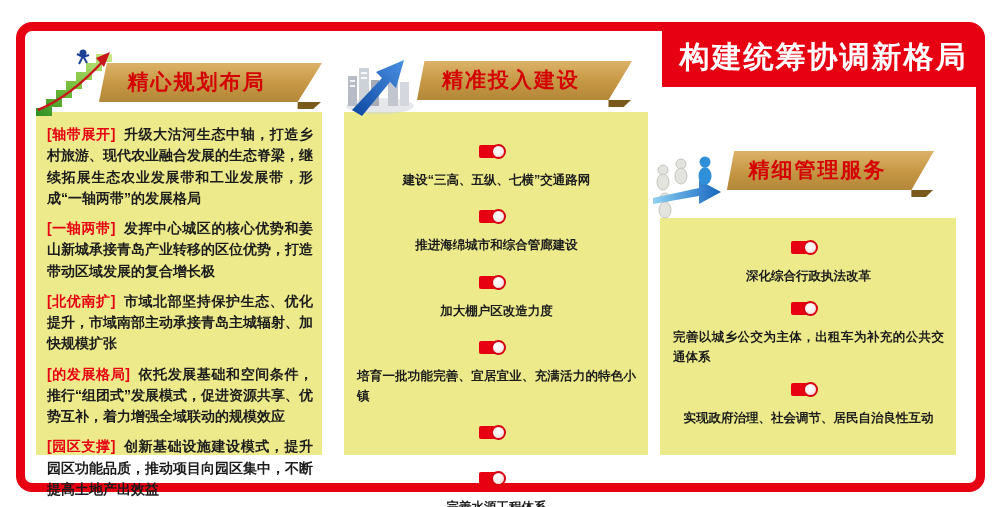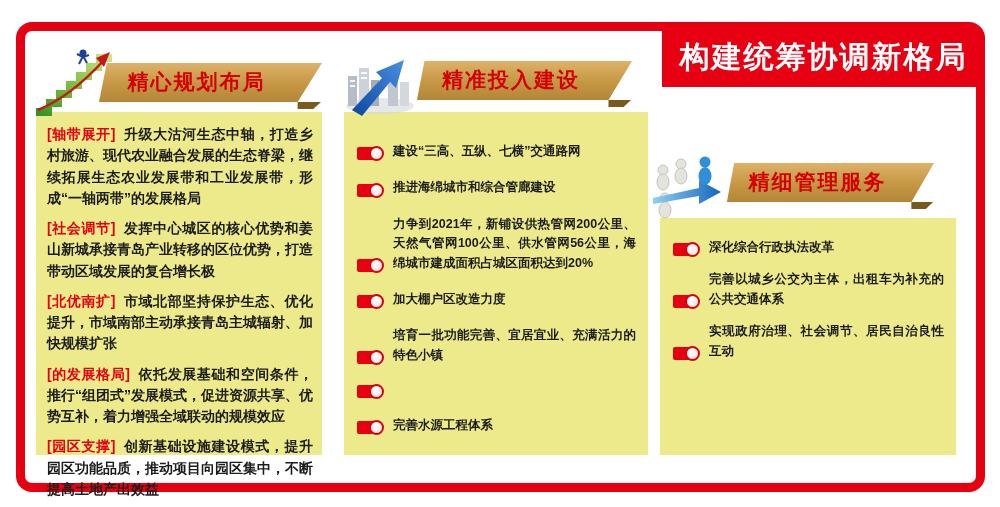--- a/index.html
+++ b/index.html
@@ -30,31 +30,31 @@
   #icon-invest{left:342px;top:44px;width:80px;height:72px;}
   #icon-manage{left:648px;top:150px;width:84px;height:74px;}
   .ribbon{position:absolute;height:48px;z-index:3;}
   .ribbon svg{position:absolute;left:0;top:0;width:100%;height:100%;}
   .ribbon .ribbon-label{
     position:absolute;left:0;top:0;width:88%;height:40px;display:flex;align-items:center;
     justify-content:center;color:var(--ribbon-text);font-weight:bold;font-size:21px;letter-spacing:2px;
   }
   #ribbon-plan{left:98px;top:62px;width:224px;}
   #ribbon-invest{left:416px;top:60px;width:216px;text-align:center;}
-  #ribbon-manage{left:726px;top:162px;width:208px;}
+  #ribbon-manage{left:726px;top:150px;width:208px;}
   .panel{position:absolute;background:var(--yellow);box-sizing:border-box;z-index:1;}
   #panel-plan{left:36px;top:112px;width:286px;height:343px;padding:12px 9px 0 11px;}
   #panel-invest{left:344px;top:112px;width:304px;height:343px;padding:30px 12px 0 13px;}
   #panel-manage{left:660px;top:218px;width:296px;height:237px;padding:20px 12px 0 13px;}
   .plan-item{
     font-size:14px;line-height:1.52;color:var(--body-text);font-weight:600;
     margin-bottom:9px;text-align:justify;
   }
   .plan-label{color:var(--red);font-weight:bold;margin-right:8px;}
-  .bullet-row{display:flex;align-items:flex-end;margin-bottom:17px;}
+  .bullet-row{display:flex;align-items:center;margin-bottom:17px;flex-direction:column;}
   #panel-manage .bullet-row{margin-bottom:13px;}
   .toggle{position:relative;width:27px;height:15px;flex:0 0 27px;margin-top:2px;margin-right:9px;}
   .toggle-bar{position:absolute;left:0;top:1px;width:21px;height:13px;background:var(--red);border-radius:2px;}
   .toggle-knob{
     position:absolute;right:0;top:0;width:15px;height:15px;border-radius:50%;box-sizing:border-box;
     background:radial-gradient(circle at 35% 30%, #ffffff 0%, #fdeeee 55%, #eec8c8 100%);
     border:2px solid #d80013;
   }
   .bullet-text{font-size:12.5px;line-height:1.55;color:var(--body-text);font-weight:600;text-align:justify;}
 </style>
@@ -95,21 +95,21 @@
       </defs>
       <polygon points="9,1 230,1 205,40 1,40" fill="url(#gGold1)"></polygon>
       <polygon points="205,40 229,40 221,47 205,47" fill="#7a591c"></polygon>
     </svg>
     <div class="ribbon-label">精心规划布局</div>
   </div>
 
   <div id="panel-plan" class="panel">
     <div id="plan-items">
         <div class="plan-item"><span class="plan-label">[轴带展开]</span><span>升级大沽河生态中轴，打造乡村旅游、现代农业融合发展的生态脊梁，继续拓展生态农业发展带和工业发展带，形成“一轴两带”的发展格局</span></div>
-        <div class="plan-item"><span class="plan-label">[社会调节]</span><span>发挥中心城区的核心优势和姜山新城承接青岛产业转移的区位优势，打造带动区域发展的复合增长极</span></div>
+        <div class="plan-item"><span class="plan-label">[一轴两带]</span><span>发挥中心城区的核心优势和姜山新城承接青岛产业转移的区位优势，打造带动区域发展的复合增长极</span></div>
         <div class="plan-item"><span class="plan-label">[北优南扩]</span><span>市域北部坚持保护生态、优化提升，市域南部主动承接青岛主城辐射、加快规模扩张</span></div>
         <div class="plan-item"><span class="plan-label">[的发展格局]</span><span>依托发展基础和空间条件，推行“组团式”发展模式，促进资源共享、优势互补，着力增强全域联动的规模效应</span></div>
         <div class="plan-item"><span class="plan-label">[园区支撑]</span><span>创新基础设施建设模式，提升园区功能品质，推动项目向园区集中，不断提高土地产出效益</span></div>
       </div>
   </div>
 
   <svg id="icon-invest" class="icon" viewBox="0 0 80 72">
     <defs>
       <linearGradient id="gBlue1" x1="0" y1="1" x2="1" y2="0">
         <stop offset="0" stop-color="#0d47a1"></stop>
@@ -162,27 +162,20 @@
             <span class="toggle-bar"></span>
             <span class="toggle-knob"></span>
           </span>
           <span class="bullet-text">推进海绵城市和综合管廊建设</span>
         </div>
         <div class="bullet-row">
           <span class="toggle">
             <span class="toggle-bar"></span>
             <span class="toggle-knob"></span>
           </span>
-          <span class="bullet-text">力争到2021年，新铺设供热管网200公里、天然气管网100公里、供水管网56公里，海绵城市建成面积占城区面积达到20%</span>
-        </div>
-        <div class="bullet-row">
-          <span class="toggle">
-            <span class="toggle-bar"></span>
-            <span class="toggle-knob"></span>
-          </span>
           <span class="bullet-text">加大棚户区改造力度</span>
         </div>
         <div class="bullet-row">
           <span class="toggle">
             <span class="toggle-bar"></span>
             <span class="toggle-knob"></span>
           </span>
           <span class="bullet-text">培育一批功能完善、宜居宜业、充满活力的特色小镇</span>
         </div>
         <div class="bullet-row">

